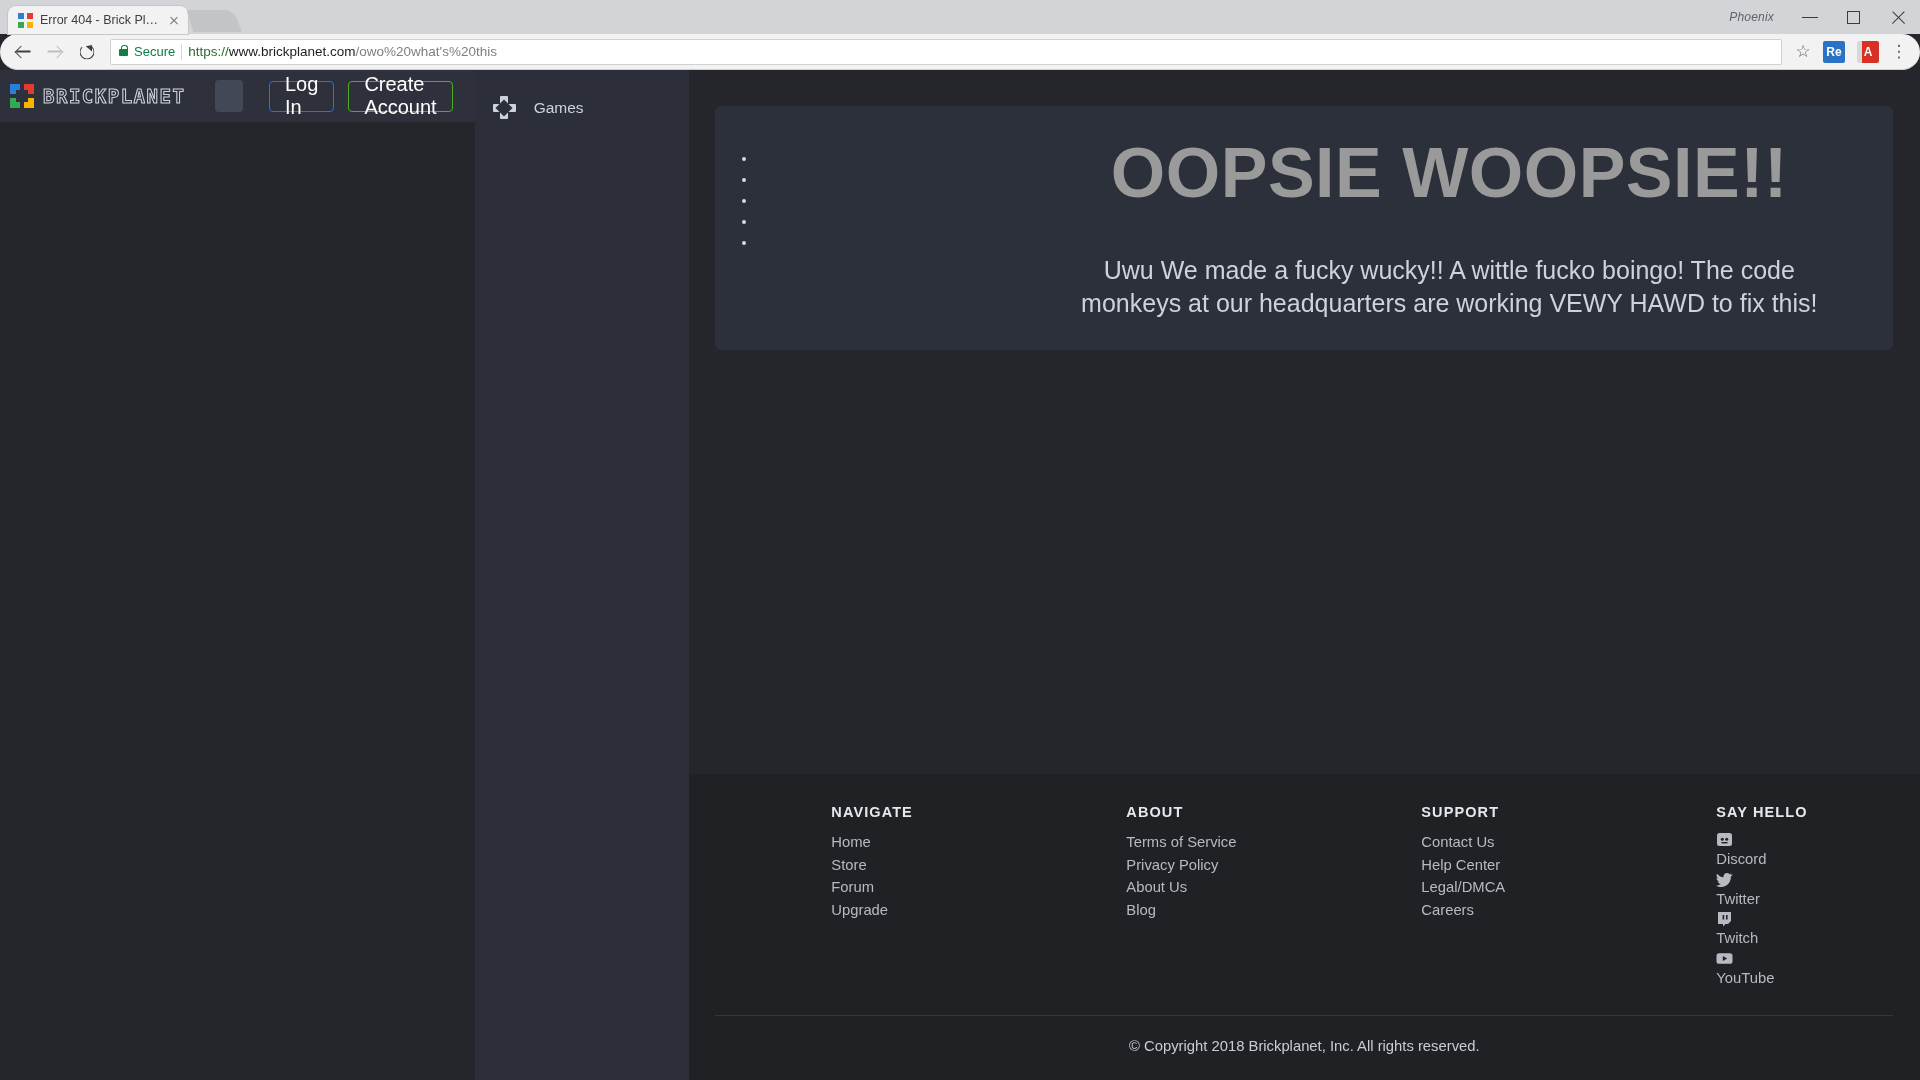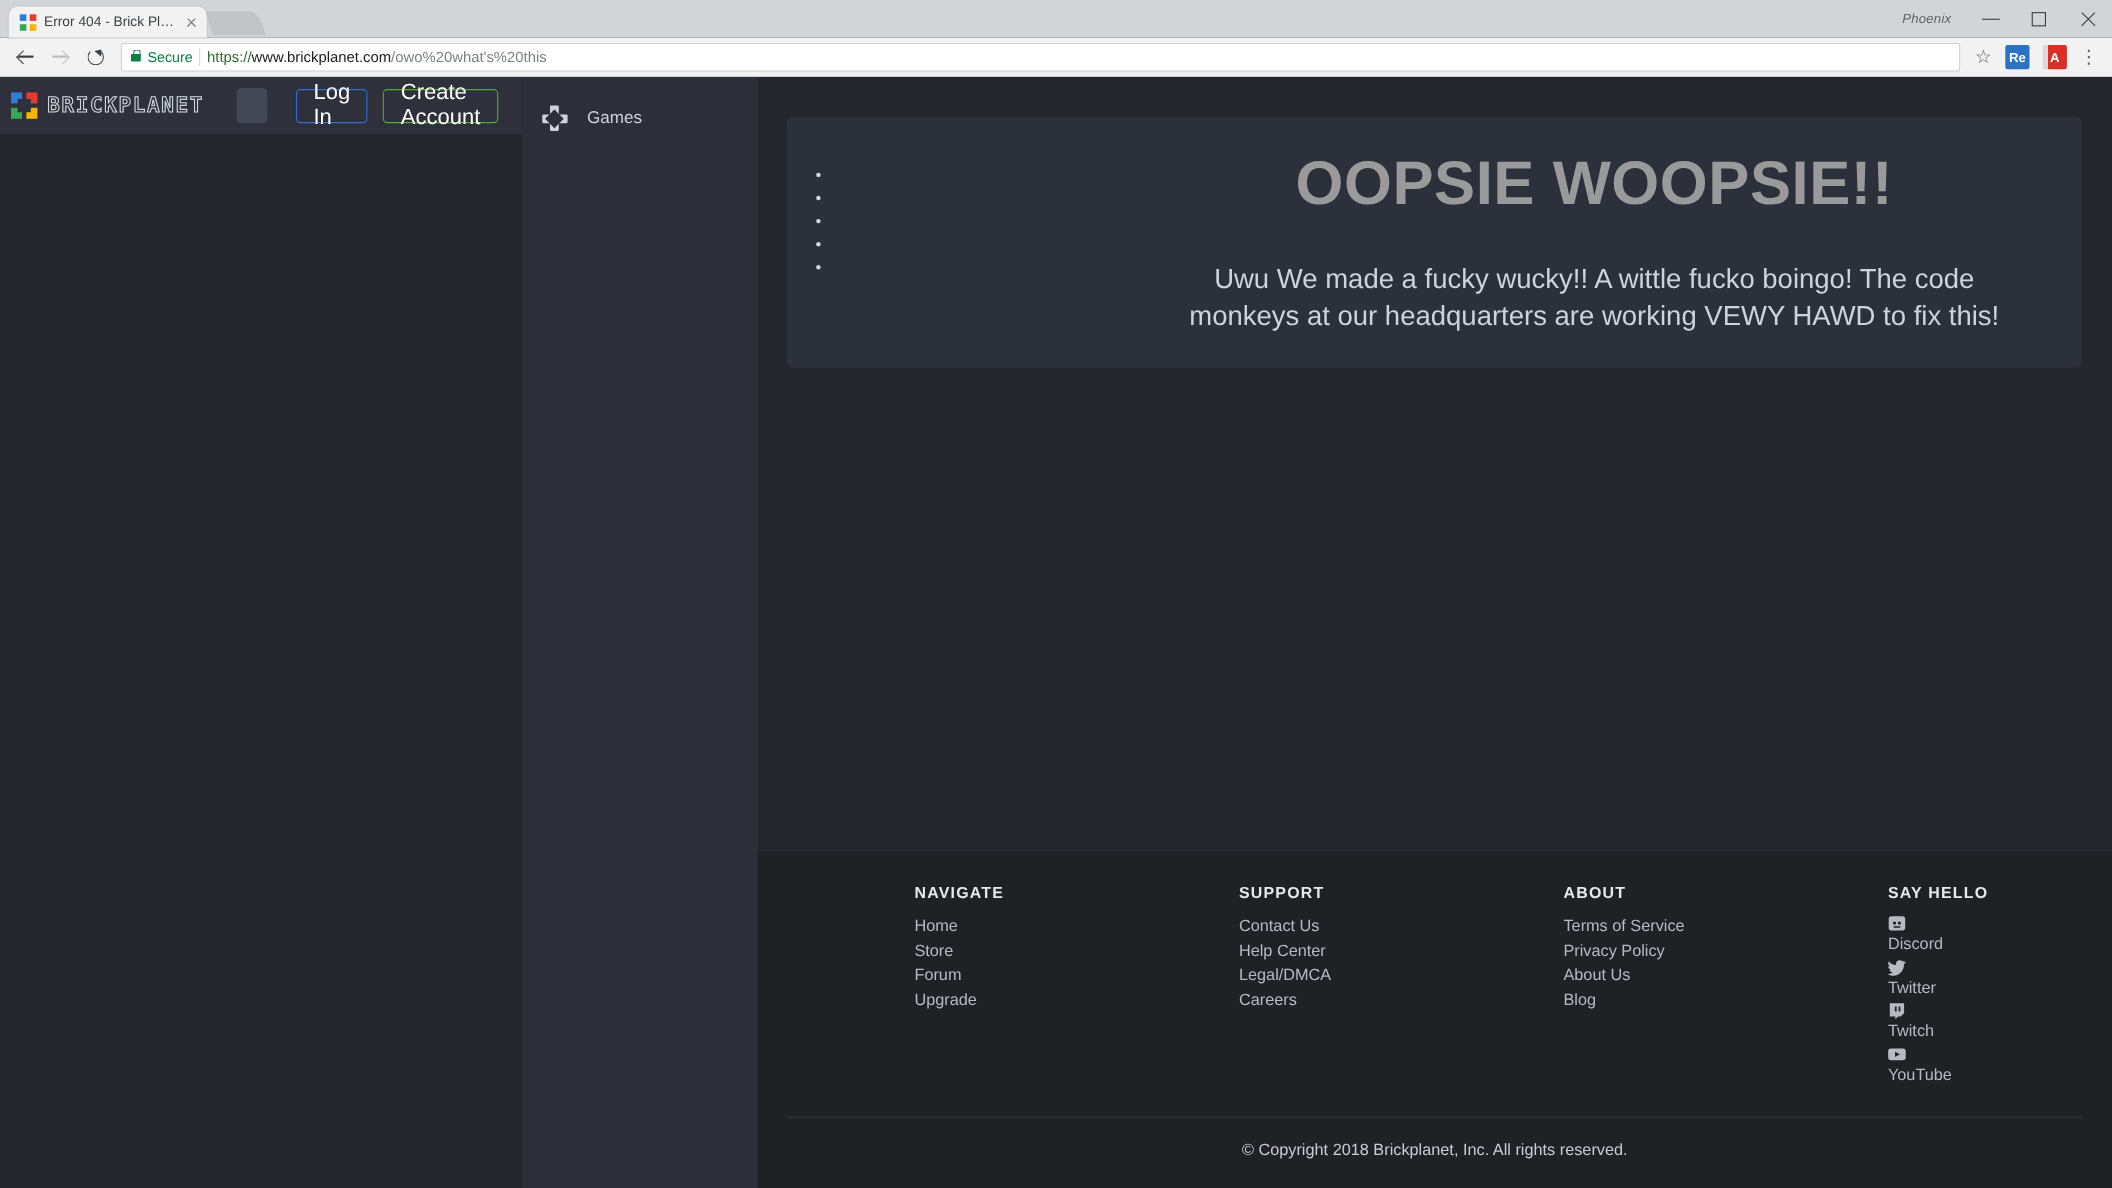--- a/index.html
+++ b/index.html
@@ -61,21 +61,21 @@
   .w-max b {
     position: absolute; left: 15px; top: 11px; width: 13px; height: 13px;
     border: 1.4px solid #3c3c3c;
   }
   .w-close span { left: 14px; top: 16.5px; width: 17px; height: 1.4px; }
   .w-close span:first-child { transform: rotate(45deg); }
   .w-close span:last-child { transform: rotate(-45deg); }
 
   .toolbar {
     height: 36px; background: #f2f2f2; display: flex; align-items: center;
-    padding: 0 8px; gap: 2px; border-bottom: 1px solid #cfcfcf;
+    padding: 0 8px; gap: 2px; border-bottom: 1px solid #cfcfcf; border-radius: 18px;
   }
   .navbtn { width: 30px; height: 30px; position: relative; flex: 0 0 30px; }
   .arrow-back, .arrow-fwd {
     position: absolute; left: 50%; top: 50%; width: 15px; height: 15px;
     transform: translate(-50%,-50%);
   }
   .arrow-back:before, .arrow-fwd:before {
     content: ""; position: absolute; left: 1px; top: 6.6px; width: 14px; height: 1.7px;
     background: #3c4043;
   }
@@ -199,21 +199,21 @@
   .content-area { flex: 1; padding: 36px 0 0 0; }
   .card {
     width: 1178px; margin: 0 auto; background: #2c303b; border-radius: 6px;
     padding: 22px 0 30px 0; display: flex;
   }
   .card-left { width: 290px; flex: 0 0 290px; padding-top: 22px; }
   .empty-list { list-style: disc; padding-left: 42px; color: #d6dae2; }
   .empty-list li { height: 21px; font-size: 14px; }
   .card-main { flex: 1; text-align: center; padding: 0 26px; }
   .oopsie {
-    font-size: 56px; font-weight: bold; color: #9a9a9a; letter-spacing: 0.5px;
+    font-size: 70px; font-weight: bold; color: #9a9a9a; letter-spacing: 0.5px;
     line-height: 1.08; margin-top: 8px; white-space: nowrap;
   }
   .lead {
     font-size: 25px; color: #cdd2db; line-height: 1.32; margin-top: 42px;
     max-width: 760px; margin-left: auto; margin-right: auto; font-weight: normal;
   }
   .sub { font-size: 15px; color: #c6cad3; margin-top: 24px; }
   .sub a { color: #4a9fe0; text-decoration: none; }
 
   
@@ -351,33 +351,33 @@
 
             <div class="fcol">
               <h4>NAVIGATE</h4>
               <a href="#">Home</a>
               <a href="#">Store</a>
               <a href="#">Forum</a>
               <a href="#">Upgrade</a>
             </div>
 
             <div class="fcol">
+              <h4>ABOUT</h4>
+              <a href="#">Terms of Service</a>
+              <a href="#">Privacy Policy</a>
+              <a href="#">About Us</a>
+              <a href="#">Blog</a>
+            </div>
+
+            <div class="fcol">
               <h4>SUPPORT</h4>
               <a href="#">Contact Us</a>
               <a href="#">Help Center</a>
               <a href="#">Legal/DMCA</a>
               <a href="#">Careers</a>
-            </div>
-
-            <div class="fcol">
-              <h4>ABOUT</h4>
-              <a href="#">Terms of Service</a>
-              <a href="#">Privacy Policy</a>
-              <a href="#">About Us</a>
-              <a href="#">Blog</a>
             </div>
 
             <div class="fcol">
               <h4>SAY HELLO</h4>
 
               <a href="#" class="social">
                 <span class="sicon">
                   <svg width="17" height="17" viewBox="0 0 17 17">
                     <rect x="1" y="2" width="15" height="13" rx="2.5" fill="#b6bac3"></rect>
                     <circle cx="6.3" cy="8.2" r="1.5" fill="#1f2125"></circle>

